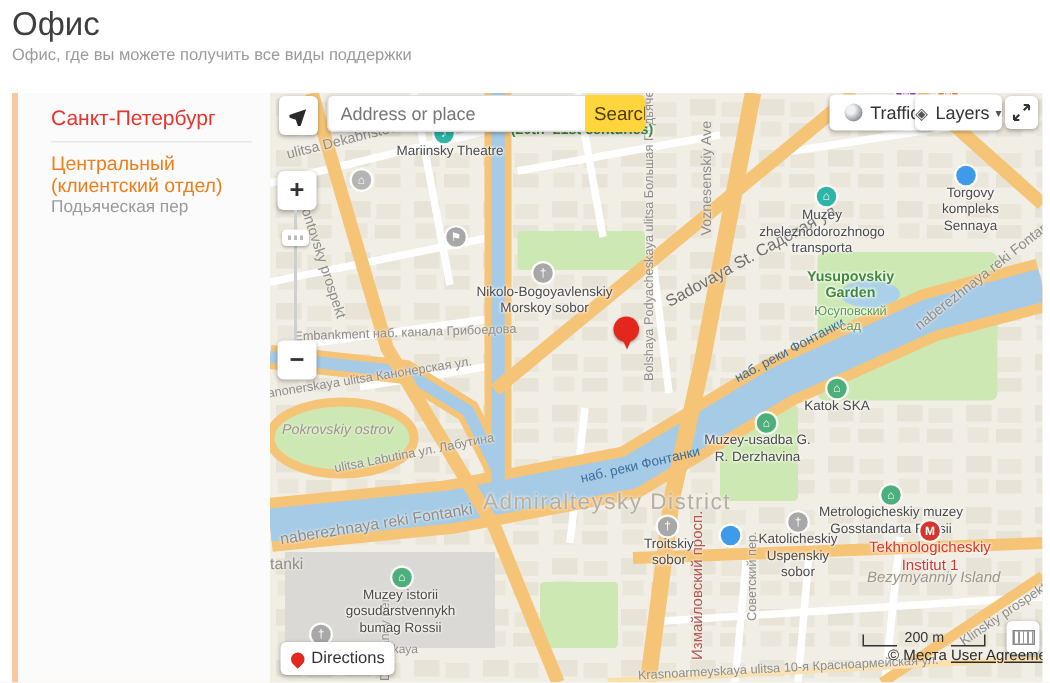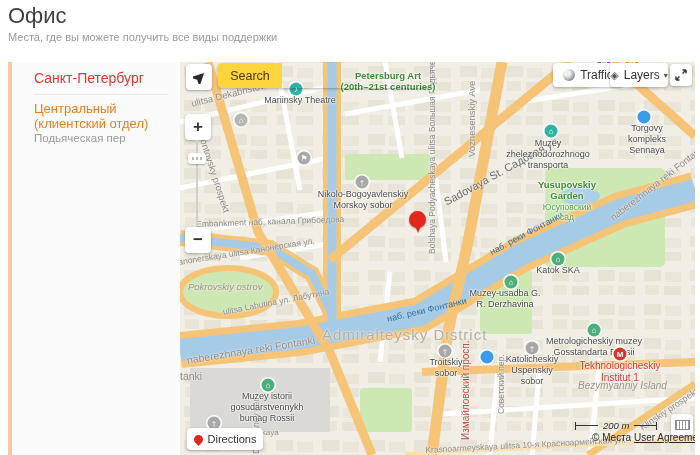--- a/index.html
+++ b/index.html
@@ -43,35 +43,35 @@
   .layers-glyph{font-size:11px;margin-right:5px;color:#555;}
   .chev{font-size:8px;margin-left:4px;color:#555;}
   .zoombtn{width:26px;height:26px;font-size:17px;font-weight:bold;}
   .ztrack{position:absolute;left:16px;top:78px;width:2px;height:87px;background:#cfcfcf;}
   .zhandle{position:absolute;left:8px;top:91px;width:18px;height:11px;background:#fff;border-radius:3px;
           box-shadow:0 1px 2px rgba(0,0,0,.3);}
   .zhandle::after{content:"";position:absolute;left:4px;top:4px;width:10px;height:3px;
           background:repeating-linear-gradient(90deg,#bbb 0 2px,transparent 2px 4px);}
   .minipin{width:9px;height:9px;background:#e3271d;border-radius:50% 50% 50% 0;
           transform:rotate(-45deg);margin-right:5px;}
-  .scale{position:absolute;left:395px;top:358px;display:flex;align-items:center;font-size:9.5px;color:#333;font-style:italic;}
+  .scale{position:absolute;left:395px;top:358px;display:flex;align-items:flex-end;font-size:9.5px;color:#333;}
   .scale .tick{width:1px;height:8px;background:#333;}
   .scale .line{width:22px;height:1px;background:#333;}
   .scale .txt{margin:0 5px;}
   .rulerbtn{left:491px;top:352px;width:22px;height:22px;}
   .rulerbtn span{width:13px;height:8px;border:1px solid #888;
           background:repeating-linear-gradient(90deg,#999 0 1px,transparent 1px 3px);}
   .copyright{position:absolute;left:412px;top:370px;font-size:10px;color:#2a2a2a;white-space:nowrap;}
   .copyright a{color:#2a2a2a;}
 </style>
 </head>
 <body>
 
 <div class="hdr-title">Офис</div>
-<div class="hdr-sub">Места, где вы можете получить все виды поддержки</div>
+<div class="hdr-sub">Офис, где вы можете получить все виды поддержки</div>
 
 <div class="sidebar">
   <div class="sb-city">Санкт-Петербург</div>
   <div class="sb-div"></div>
   <div class="sb-office">Центральный (клиентский отдел)</div>
   <div class="sb-addr">Подьяческая пер</div>
 </div>
 
 <div class="map">
 
@@ -206,20 +206,21 @@
 
   <div class="pin"></div>
 
   <div class="mapbtn" style="left:6px;top:2px;width:26px;height:26px">
     <svg width="13" height="13" viewBox="0 0 12 12">
       <polygon points="6,0 12,12 6,9 0,12" fill="#2a2a2a" transform="rotate(45 6 6)"></polygon>
     </svg>
   </div>
 
   <div class="searchwrap">
+    <input type="text" placeholder="Address or place" style="">
     <button>Search</button>
   </div>
 
   <div class="mapbtn" style="left:373px;top:1px;width:70px;height:24px">
     <span class="traffic-dot"></span>
     <span>Traffic</span>
   </div>
   <div class="mapbtn" style="left:430px;top:1px;width:58px;height:24px">
     <span class="layers-glyph">◈</span>
     <span>Layers</span>

